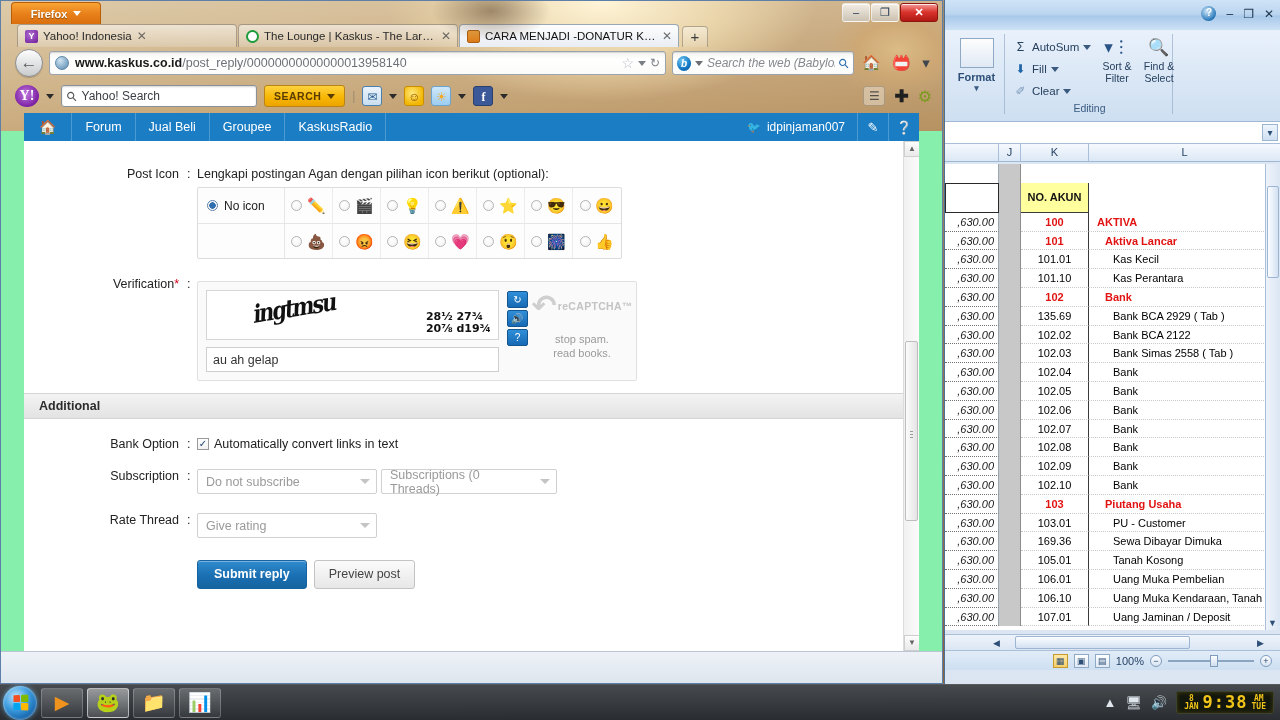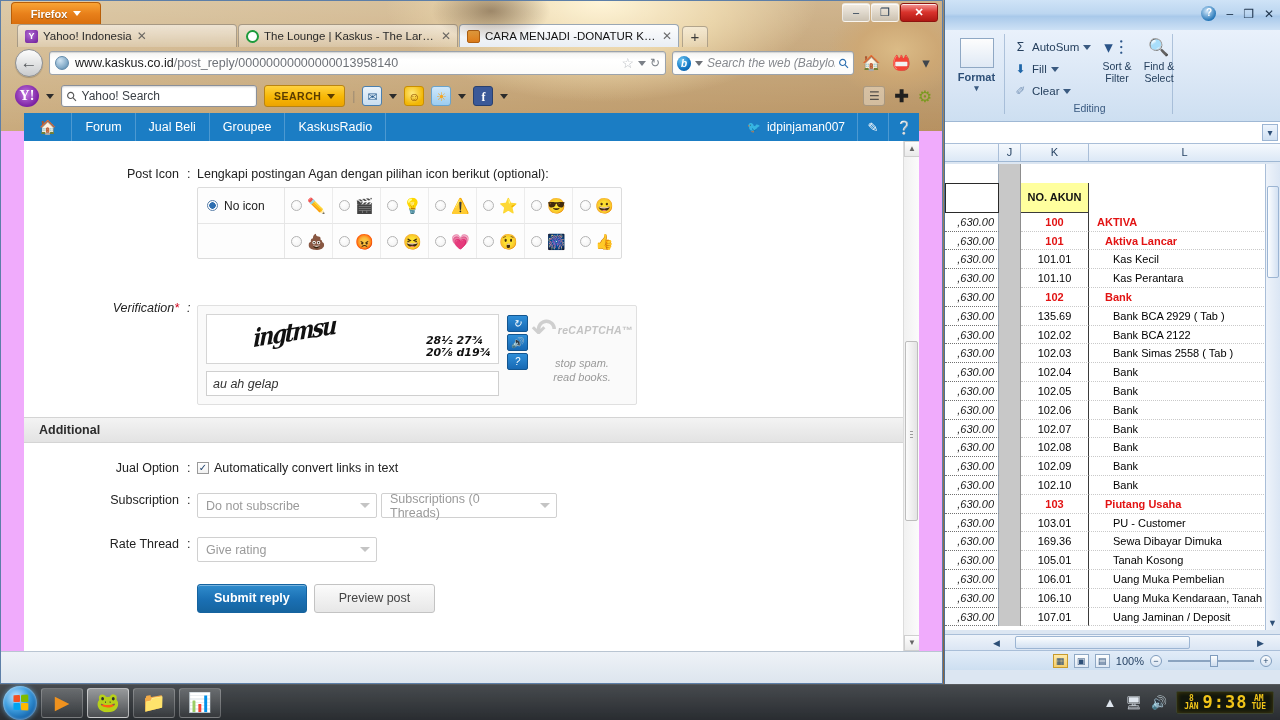--- a/index.html
+++ b/index.html
@@ -15,21 +15,21 @@
     position:absolute; inset:0;
     background:
       radial-gradient(ellipse 420px 200px at 620px 30px, #fff7d8 0%, #f0d79a 35%, rgba(240,215,154,0) 70%),
       linear-gradient(175deg,#cbb189 0%,#c9a878 18%,#c09a6a 42%,#b98e5c 68%,#a9794a 100%);
   }
   #desktop .sandblob { position:absolute; border-radius:50%; filter:blur(2px); opacity:.5; }
 
   
   #firefox {
     position:absolute; left:0; top:0; width:943px; height:684px;
-    background:#f0abfc;
+    background:#86efac;
     border:1px solid #5d7fa8;
     box-shadow:0 0 6px rgba(0,0,0,.45);
   }
   
   .ffchrome {
     position:absolute; left:0; top:0; right:0; height:130px;
     background:
       linear-gradient(180deg, rgba(255,255,255,.18), rgba(255,255,255,.02)),
       radial-gradient(ellipse 300px 140px at 600px 0px, #fff3d0 0%, #e6cd9b 40%, rgba(230,205,155,0) 72%),
       linear-gradient(170deg,#d6bf96 0%,#cdb083 30%,#c2a070 60%,#b58f5e 100%);
@@ -113,21 +113,21 @@
     background:linear-gradient(180deg,#f3f3f1,#ffffff 35%,#fbfbfa);
     display:flex; align-items:center; padding:0 5px; gap:6px;
     box-shadow:inset 0 1px 1px rgba(0,0,0,.13);
   }
   .globe{
     width:14px;height:14px;border-radius:50%;
     background:radial-gradient(circle at 35% 30%,#cfe3f2,#7fa8c6 65%,#4e7a9b);
     border:1px solid #5f89aa;
   }
   .urltext{ font-size:12.5px; color:#6e7278; white-space:nowrap; overflow:hidden;}
-  .urltext b{ color:#1a1a1a; font-weight:normal;}
+  .urltext b{ color:#1a1a1a; font-weight:bold;}
   .urlicons{ margin-left:auto; display:flex; align-items:center; gap:4px; color:#7b8087; font-size:12px;}
   .star{ color:#b9bdc2; font-size:14px;}
   .searchbox{
     width:182px;height:24px;border:1px solid #9ba3ac;border-radius:3px;
     background:linear-gradient(180deg,#f3f3f1,#ffffff 35%,#fbfbfa);
     display:flex; align-items:center; padding:0 4px; gap:4px;
     box-shadow:inset 0 1px 1px rgba(0,0,0,.13);
   }
   .bing{
     width:15px;height:15px;border-radius:50%;
@@ -302,21 +302,21 @@
     padding:0 6px 0 8px; font-size:12.5px; color:#9a9a9a; border-radius:2px;
   }
   .selcaret{ width:0;height:0;border-left:5px solid transparent;border-right:5px solid transparent;border-top:5px solid #c4c4c4; margin-left:8px;}
   .btn-primary{
     height:29px; padding:0 16px; border:1px solid #15639f; border-radius:3px;
     background:linear-gradient(180deg,#2f8ccd,#1a6fb3 55%,#15649f);
     color:#fff; font-weight:bold; font-size:12.5px; line-height:27px;
     box-shadow:inset 0 1px 0 rgba(255,255,255,.35);
   }
   .btn-second{
-    height:29px; padding:0 24px; border:1px solid #c3c3c3; border-radius:3px;
+    height:29px; padding:0 14px; border:1px solid #c3c3c3; border-radius:3px;
     background:linear-gradient(180deg,#fbfbfb,#e7e7e7);
     color:#444; font-size:12.5px; line-height:27px;
   }
 
   
   .ffbottom{
     position:absolute; left:0; right:0; bottom:0; height:32px;
     background:linear-gradient(180deg,#eef2f7,#dde5ee);
     border-top:1px solid #b9c5d2;
   }
@@ -619,21 +619,21 @@
                 </div>
               <div class="cellIc">
                   <span class="radio"></span>
                   <span class="emo">👍</span>
                 </div>
             </div>
           </div>
         </div>
       </div>
 
-      <div class="rowline" style="margin-top:40px;font-style:italic;">
+      <div class="rowline" style="margin-top:16px;">
         <div class="flabel"><span>Verification</span><span class="req">*</span></div>
         <div class="fcolon">:</div>
         <div class="verbox">
           <div class="capleft">
             <div class="capimg">
               <div class="capword">ingtmsu</div>
               <div class="capnum">
                 <div>28½  27¾</div>
                 <div>20⅞ d19¾</div>
               </div>
@@ -656,21 +656,21 @@
               <div>stop spam.</div>
               <div>read books.</div>
             </div>
           </div>
         </div>
       </div>
 
       <div class="sectionbar">Additional</div>
 
       <div class="rowline" style="margin-top:18px;">
-        <div class="flabel">Jual Option</div>
+        <div class="flabel">Bank Option</div>
         <div class="fcolon">:</div>
         <div style="display:flex;align-items:center;font-size:12.5px;color:#222;">
           <span class="chk">✓</span>
           <span>Automatically convert links in text</span>
         </div>
       </div>
 
       <div class="rowline" style="margin-top:18px;">
         <div class="flabel">Subscription</div>
         <div class="fcolon">:</div>

